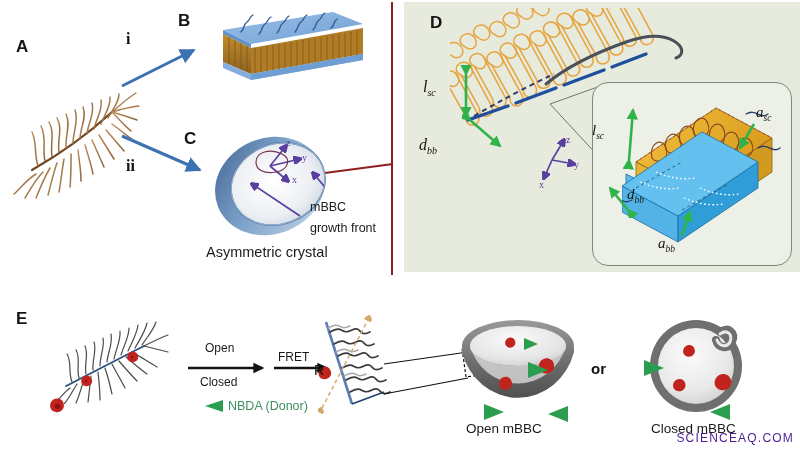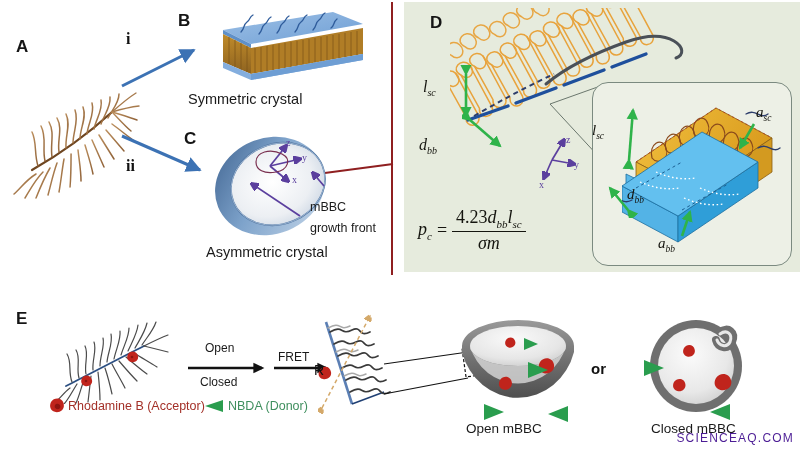--- a/index.html
+++ b/index.html
@@ -257,21 +257,20 @@
     <g stroke="#2f5c9b" stroke-width="1.3" fill="none" stroke-linecap="round">
       <path d="M56,24 C60,20 58,17 62,14 C66,11 64,9 68,7"></path>
       <path d="M74,26 C78,22 76,19 80,16 C84,13 82,11 86,9"></path>
       <path d="M92,25 C96,21 94,18 98,15 C102,12 100,10 104,8"></path>
       <path d="M110,24 C114,20 112,17 116,14 C120,11 118,9 122,7"></path>
       <path d="M128,22 C132,18 130,15 134,12 C138,9 136,7 140,5"></path>
       <path d="M146,20 C150,17 148,14 152,11"></path>
     </g>
   </svg>
 
-  <div class="caption" style="left:188px; top:91px;">Symmetric crystal</div>
 
   <div class="panel-letter" style="left:184px; top:130px;">C</div>
 
   <svg class="svg-host" style="left:208px; top:126px;" width="140" height="120" viewBox="0 0 140 120">
     <defs>
       <radialGradient id="bowlin" cx="45%" cy="45%" r="65%">
         <stop offset="0%" stop-color="#ffffff"></stop>
         <stop offset="65%" stop-color="#eceff3"></stop>
         <stop offset="100%" stop-color="#c9d4e2"></stop>
       </radialGradient>
@@ -493,31 +492,20 @@
     <span>a</span><sub style="font-size:9.5px;">sc</sub>
   </div>
 
   <svg class="svg-host" style="left:672px; top:206px;" width="26" height="34" viewBox="0 0 26 34">
     <line x1="10" y1="30" x2="18" y2="6" stroke="#2fb34a" stroke-width="2.6" marker-end="url(#grnhead)"></line>
   </svg>
   <div class="math" style="left:658px; top:235px; font-size:15px;">
     <span>a</span><sub style="font-size:9.5px;">bb</sub>
   </div>
 
-  <div class="math" style="left:418px; top:207px; font-size:18px; display:flex; align-items:center; gap:5px;">
-    <span>
-      <span>p</span><sub style="font-size:11px;">c</sub>
-    </span>
-    <span style="font-style:normal;">=</span>
-    <span style="display:inline-flex; flex-direction:column; align-items:center; line-height:1.12;">
-      <span style="padding:0 4px 1px 4px;"><span style="font-style:normal;">4.23</span><span>d</span><sub style="font-size:11px;">bb</sub><span>l</span><sub style="font-size:11px;">sc</sub></span>
-      <span style="display:block; width:100%; height:1.4px; background:#15150f;"></span>
-      <span style="padding-top:1px;">σm</span>
-    </span>
-  </div>
 
   <div class="panel-letter" style="left:16px; top:310px;">E</div>
 
   <svg class="svg-host" style="left:48px; top:312px;" width="130" height="92" viewBox="0 0 130 92">
     <g stroke="#4b4b4b" stroke-width="1.2" fill="none" stroke-linecap="round">
       <path d="M18,74 C42,62 68,48 96,34" stroke="#2c4f82" stroke-width="1.8"></path>
       <g>
         <path d="M24,70 C20,60 24,50 19,42"></path>
         <path d="M31,66 C28,56 33,46 28,38"></path>
         <path d="M38,62 C36,52 41,42 37,34"></path>
@@ -670,21 +658,20 @@
       <polygon points="6,48 26,56 6,64"></polygon>
       <polygon points="92,92 72,100 92,108"></polygon>
     </g>
   </svg>
   <div class="caption small" style="left:651px; top:421px; font-size:13.5px;">Closed mBBC</div>
 
   <svg class="svg-host" style="left:48px; top:396px;" width="18" height="18" viewBox="0 0 18 18">
     <path d="M3,6 c3.5,-5.4 12,-4.2 12.8,2.4 c0.9,5.6 -4.8,8.8 -9,7.4 c-4,-1.3 -6,-5 -3.8,-9.8 z" fill="#c0241c"></path>
     <path d="M7,9 c1.6,-2.2 5,-1.6 5.4,1.2 c0.4,2.2 -2,3.4 -3.8,2.8 c-1.6,-0.6 -2.4,-2.2 -1.6,-4 z" fill="#8e1410"></path>
   </svg>
-  <div class="legend-text legend-acceptor" style="left:68px; top:399px;">Rhodamine B (Acceptor)</div>
 
   <svg class="svg-host" style="left:203px; top:398px;" width="22" height="16" viewBox="0 0 22 16">
     <polygon points="20,2 2,8 20,14" fill="#2a9d4e"></polygon>
   </svg>
   <div class="legend-text legend-donor" style="left:228px; top:399px;">NBDA (Donor)</div>
 
   <div id="watermark">SCIENCEAQ.COM</div>
 
 </div>
 

